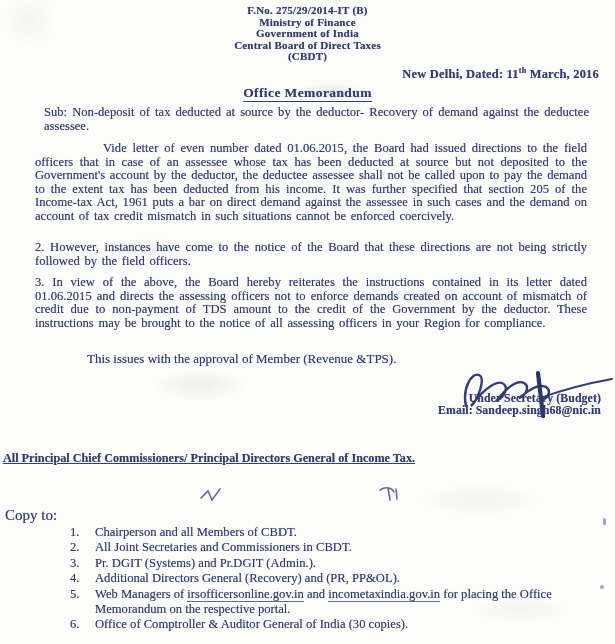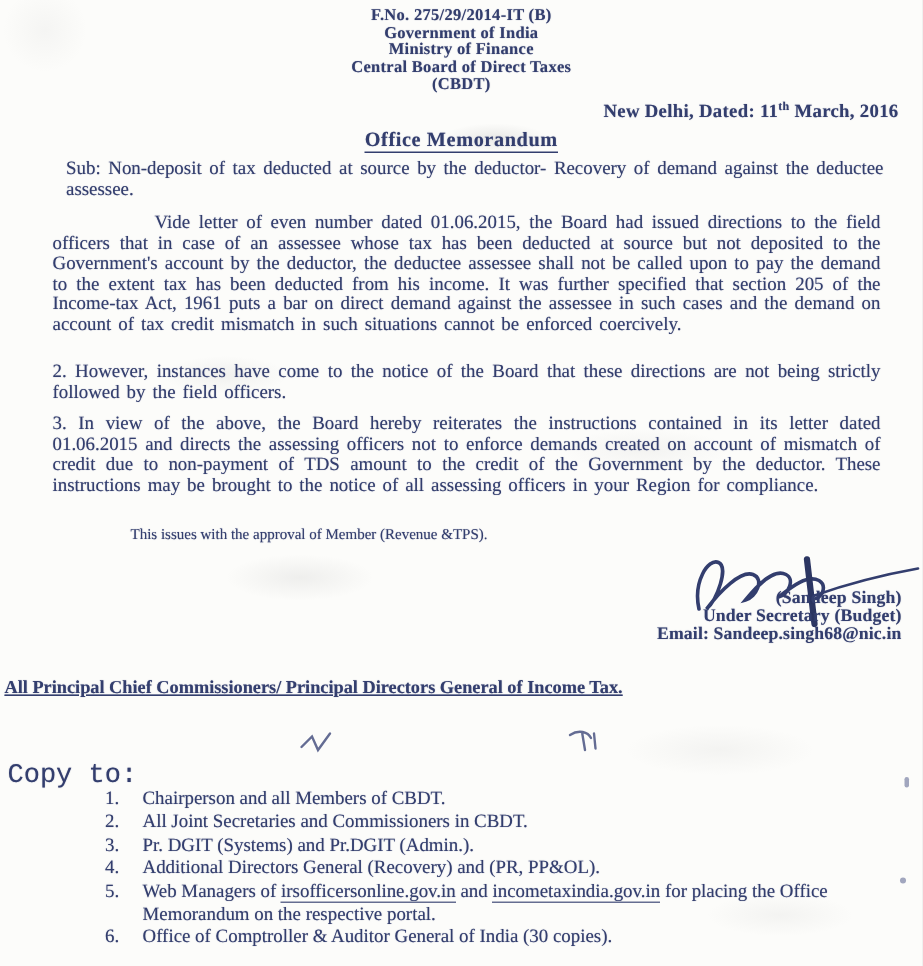--- a/index.html
+++ b/index.html
@@ -32,43 +32,43 @@
   .header{top:5px;font-size:11px;line-height:11.6px;font-weight:700;letter-spacing:0.2px;}
   .dateline{top:66px;right:16px;font-size:12.5px;font-weight:700;letter-spacing:0.2px;}
   .dateline sup{font-size:8px;margin-top:12px;}
   .title{top:85px;font-size:13.5px;font-weight:700;letter-spacing:0.4px;}
   .title .t{border-bottom:1.6px solid #333e6e;padding-bottom:1px;text-align:center;}
   .body-text{font-size:12.6px;line-height:13.5px;text-align:justify;word-spacing:1.5px;}
   .subject{top:106px;left:44px;width:545px;font-weight:400;}
   .para1{top:142px;left:35px;width:552px;text-indent:68px;}
   .para2{top:241px;left:35px;width:552px;}
   .para3{top:276px;left:35px;width:552px;}
-  .approval{top:351px;left:87px;font-size:10px;}
+  .approval{top:351px;left:87px;font-size:13px;}
   .sig-scribble{top:366px;left:452px;width:163px;height:52px;}
   .sig-block{top:393px;right:14px;text-align:right;font-size:11.8px;line-height:11.8px;font-weight:700;letter-spacing:0.1px;}
   .addressees{top:451px;left:3px;font-size:12.2px;line-height:15.3px;font-weight:700;}
   .addressees .a{text-decoration:underline;}
   .mark{opacity:0.85;}
-  .copy-label{top:507px;left:5px;font-size:18px;font-weight:700;font-family:Liberation Mono, monospace;font-weight:400;}
+  .copy-label{top:507px;left:5px;font-size:15px;font-weight:700;font-family:Liberation Serif, serif;font-weight:400;}
   .copy-list{top:525px;left:70px;width:510px;font-size:12.6px;line-height:15.4px;}
   .copy-row{display:flex;}
   .copy-num{width:25px;flex:0 0 25px;}
   .copy-text{flex:1;}
   .u{border-bottom:1px solid rgba(51,62,110,0.75);}
   .speck{position:absolute;background:rgba(70,80,130,0.5);border-radius:2px;}
 </style>
 </head>
 <body>
 
 <div class="page">
 
   <div class="abs center header">
     <div>F.No. 275/29/2014-IT (B)</div>
+    <div>Ministry of Finance</div>
     <div>Government of India</div>
-    <div>Ministry of Finance</div>
     <div>Central Board of Direct Taxes</div>
     <div>(CBDT)</div>
   </div>
 
   <div class="abs dateline"><span>New Delhi, Dated: 11</span><sup>th</sup><span> March, 2016</span></div>
 
   <div class="abs center title"><span class="t">Office Memorandum</span></div>
 
   <div class="abs body-text subject">Sub: Non-deposit of tax deducted at source by the deductor- Recovery of demand against the deductee assessee.</div>
 
@@ -78,21 +78,20 @@
 
   <div class="abs approval">This issues with the approval of Member (Revenue &amp;TPS).</div>
 
   <svg class="abs sig-scribble" viewBox="0 0 163 52" fill="none">
     <path d="M14,40 C10,22 20,6 27,9 C34,12 26,34 19,40 C28,28 42,14 50,17 C58,20 52,32 45,34 C54,23 64,13 72,17 C78,20 74,30 67,32 C76,25 86,17 94,21 C99,24 97,31 92,33" stroke="#333e6e" stroke-width="2.4" stroke-linecap="round"></path>
     <path d="M91,31 C108,25 132,18 160,13" stroke="#333e6e" stroke-width="1.8" stroke-linecap="round"></path>
     <path d="M86,7 L91,50" stroke="#2c3662" stroke-width="4.2" stroke-linecap="round"></path>
   </svg>
 
   <div class="abs sig-block">
-    <div>(Sandeep Singh)</div>
     <div>Under Secretary (Budget)</div>
     <div>Email: Sandeep.singh68@nic.in</div>
   </div>
 
   <div class="abs addressees">
     <div class="a">All Principal Chief Commissioners/ Principal Directors General of Income Tax.</div>
   </div>
 
   <svg class="abs mark" style="top:486px;left:198px;width:34px;height:18px;" viewBox="0 0 34 18" fill="none">
     <path d="M3,12 L10,5 L14,14 L22,3" stroke="#4a5482" stroke-width="1.6" stroke-linecap="round"></path>

